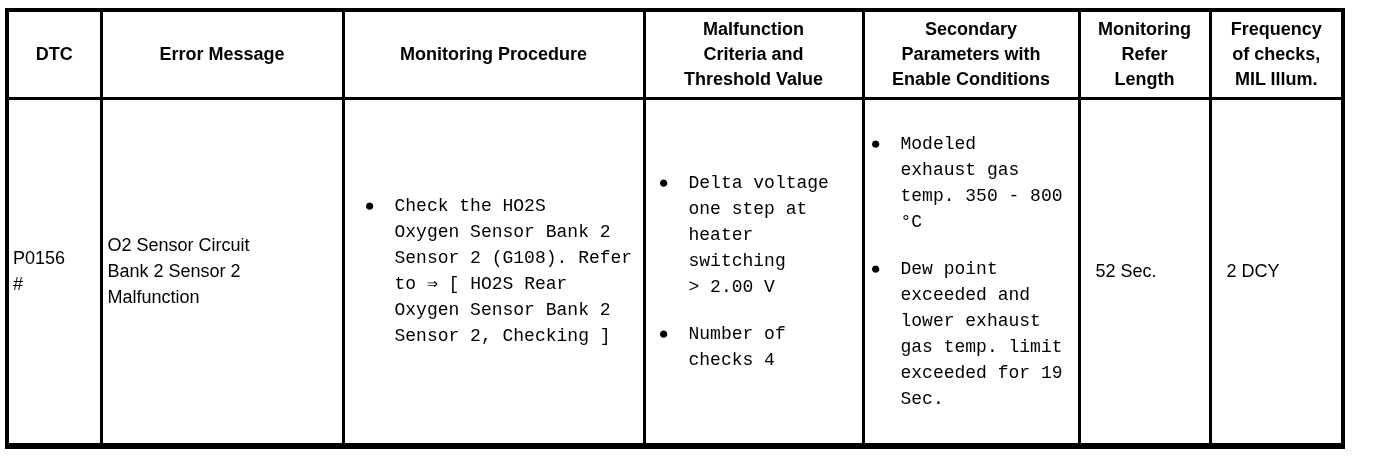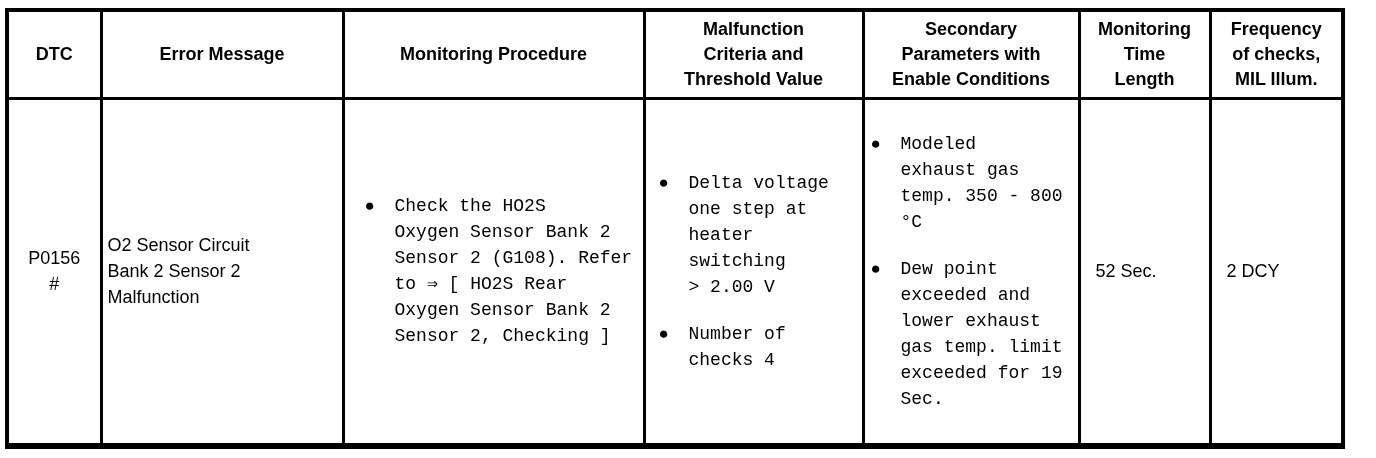--- a/index.html
+++ b/index.html
@@ -42,21 +42,21 @@
     padding: 4px 2px;
   }
   thead tr { height: 88px; }
   tbody tr { height: 348px; }
   td {
     font-size: 18px;
     line-height: 26px;
     padding: 4px 4px;
   }
   .preline { white-space: pre-line; }
-  .center { text-align: center; }
+  .center { text-align: left; }
   .cell-error   { padding-left: 5px; }
   .cell-diag    { padding-left: 20px; }
   .cell-malf    { padding-left: 13px; }
   .cell-sec     { padding-left: 6px; padding-right: 2px; }
   .cell-mon     { padding-left: 15px; }
   .cell-freq    { padding-left: 15px; }
   .bullets {
     display: flex;
     flex-direction: column;
     gap: 21px;
@@ -95,21 +95,21 @@
         <th>DTC</th>
         <th>Error Message</th>
         <th>Monitoring Procedure</th>
         <th>Malfunction
 Criteria and
 Threshold Value</th>
         <th>Secondary
 Parameters with
 Enable Conditions</th>
         <th>Monitoring
-Time
+Refer
 Length</th>
         <th>Frequency
 of checks,
 MIL Illum.</th>
       </tr>
     </thead>
     <tbody>
       <tr>
         <td class="center preline">P0156
 #</td>

